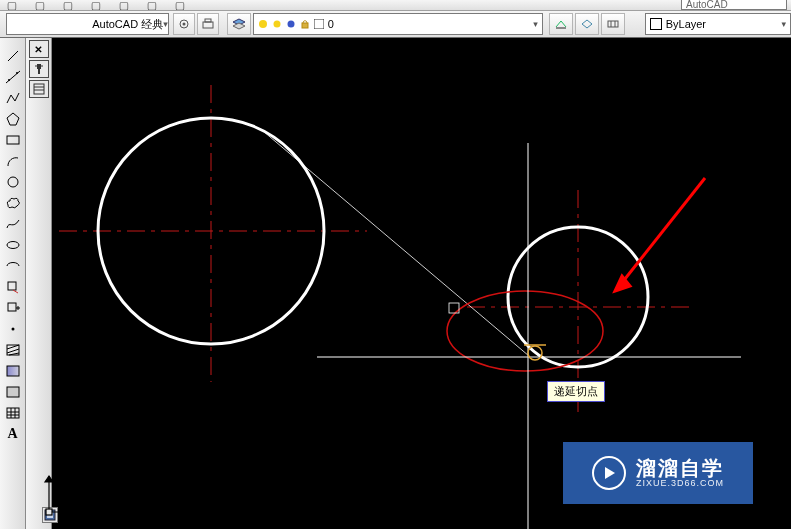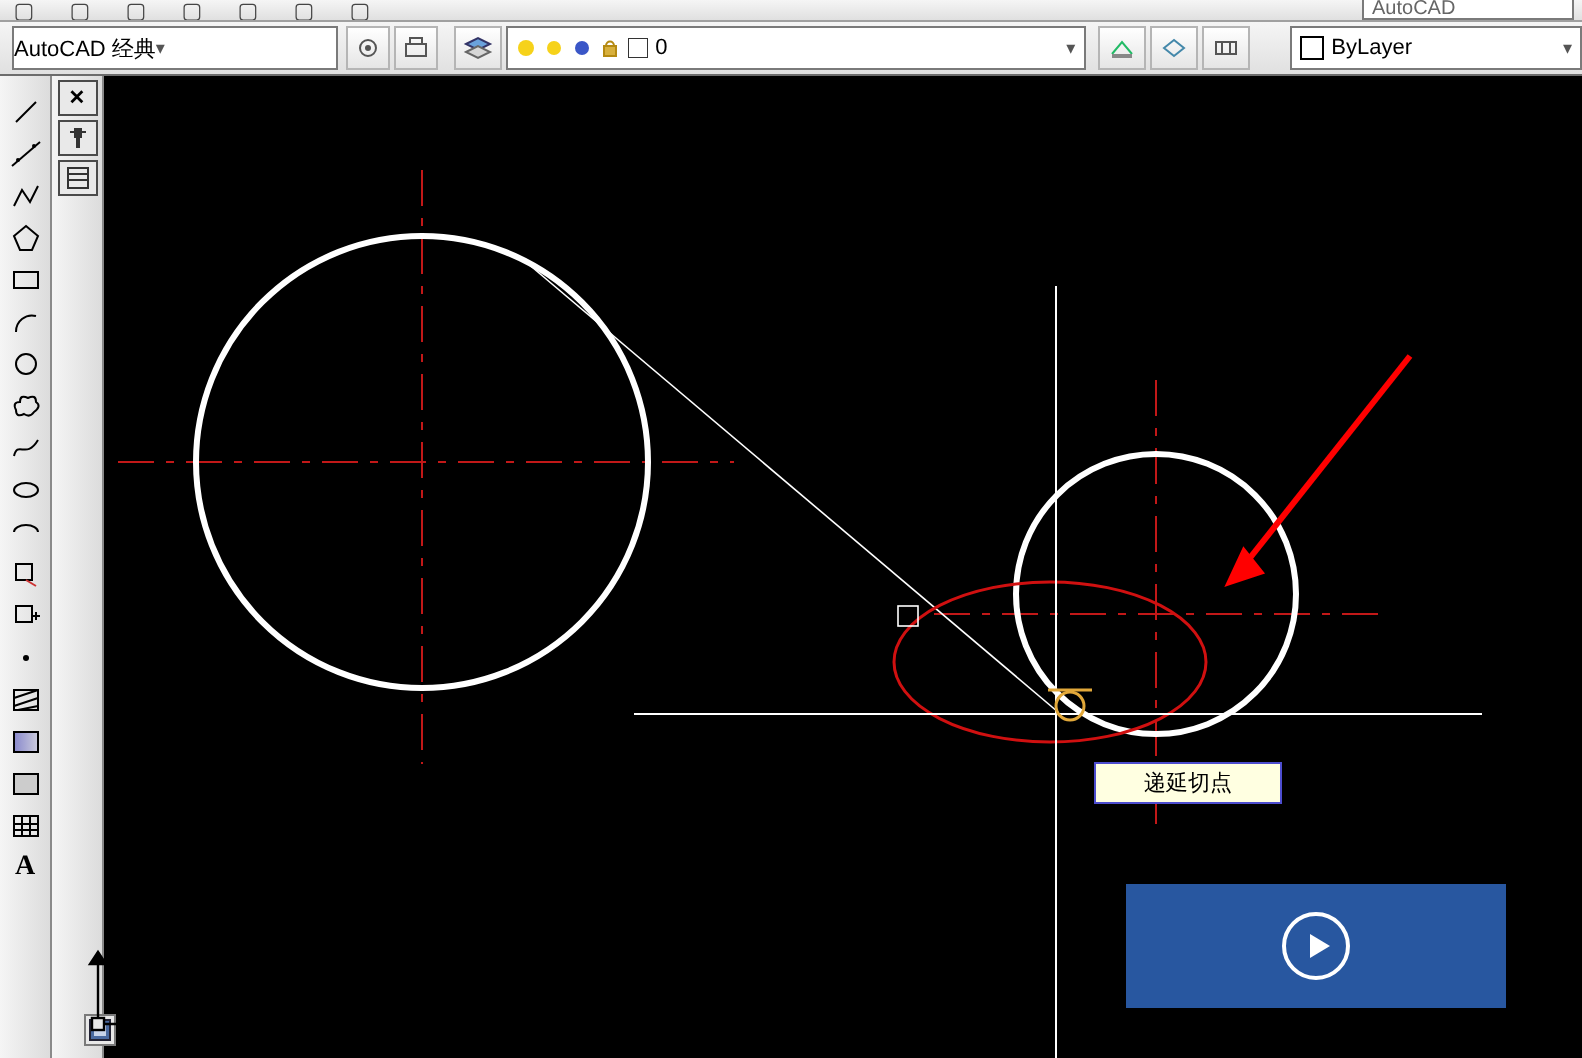--- a/index.html
+++ b/index.html
@@ -50,21 +50,21 @@
   align-items: center;
 }
 .workspace-select {
   width: 165px;
   height: 20px;
   background: #fff;
   border: 1px solid #7a7a7a;
   margin-left: 6px;
   display: flex;
   align-items: center;
-  justify-content: flex-start;
+  justify-content: flex-end;
   padding: 0 0;
 }
 .ws-arrow {
   font-size: 9px;
   color: #555;
 }
 .ws-icons {
   display: flex;
   gap: 2px;
   margin-left: 4px;
@@ -184,21 +184,21 @@
 }
 .canvas-wrap svg.drawing {
   position: absolute;
   left: 0;
   top: 0;
 }
 .tooltip {
   position: absolute;
   background: #ffffe1;
   border: 1px solid #4d4dcf;
-  padding: 2px 24px;
+  padding: 2px 6px;
   font-size: 11px;
   color: #000;
 }
 .logo-box {
   position: absolute;
   right: 38px;
   bottom: 25px;
   width: 190px;
   height: 62px;
   background: #2857a0;
@@ -494,20 +494,24 @@
         <line x1="472" y1="307" x2="494" y2="307"></line>
       </g>
     </svg>
 
     <div class="tooltip" style="left:495px; top:343px">
       <span>递延切点</span>
     </div>
 
     <div class="logo-box">
       <div class="logo-circle"></div>
+      <div class="logo-text">
+        <span class="big">溜溜自学</span>
+        <span class="small">ZIXUE.3D66.COM</span>
+      </div>
     </div>
 
     <div class="bl-icon">
       <svg width="14" height="14">
           <rect x="2" y="2" width="10" height="10" fill="#4a6aa0" stroke="#223"></rect>
           <rect x="4" y="4" width="6" height="6" fill="#c8d4ea"></rect>
         </svg>
     </div>
 
     <svg class="ucs" width="110" height="55">

